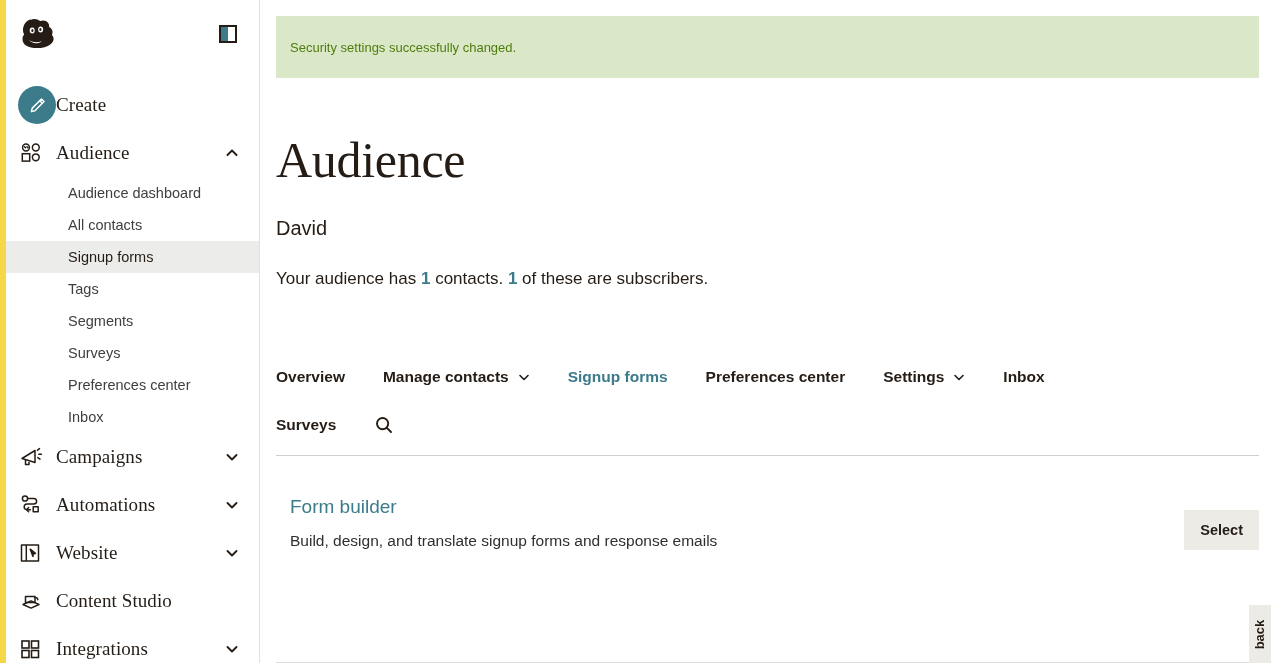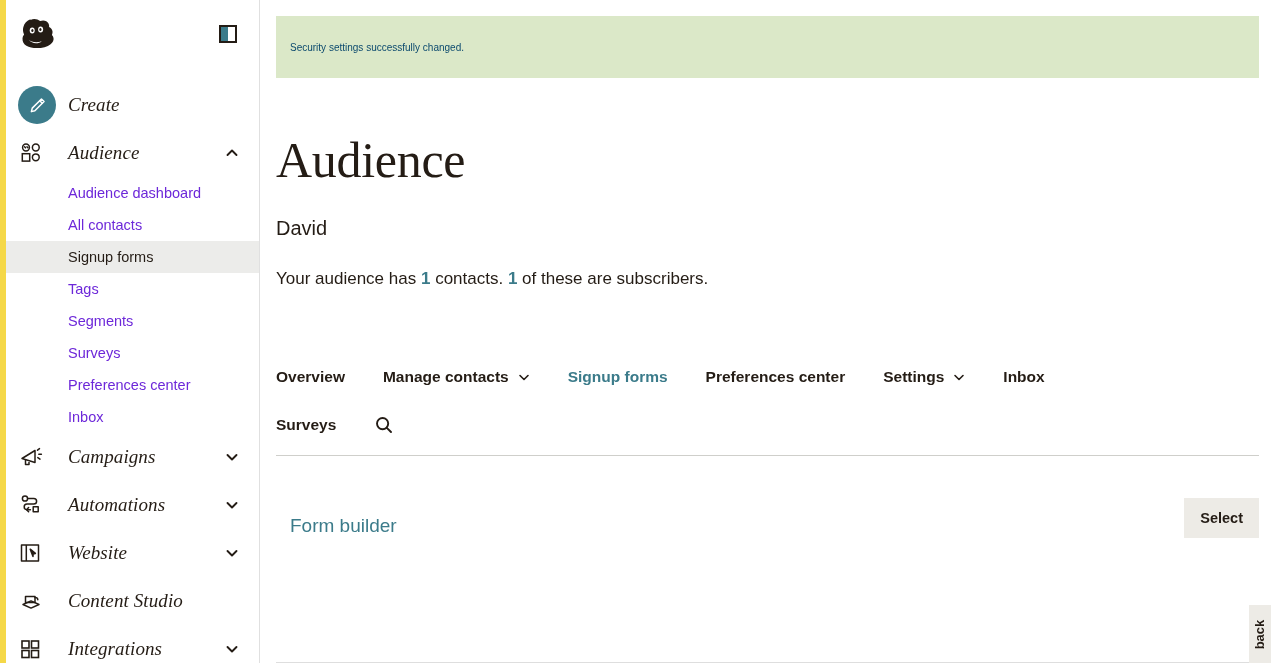--- a/index.html
+++ b/index.html
@@ -80,22 +80,20 @@
     align-items: center;
     justify-content: flex-start;
   }
 
   .nav-label {
     font-family: "Liberation Serif", serif;
     font-size: 19px;
     color: #241c15;
     letter-spacing: 0.1px;
     white-space: nowrap;
-    margin-left: 12px;
-    font-style: italic;
   }
 
   .create-circle {
     width: 38px; height: 38px;
     border-radius: 50%;
     background: #3b7b8a;
     display: flex;
     align-items: center;
     justify-content: center;
   }
@@ -111,21 +109,21 @@
   .sub-row {
     display: flex;
     align-items: center;
     height: 32px;
     padding-left: 68px;
     cursor: pointer;
   }
   .sub-row.active { background: #ececea; }
   .sub-label {
     font-size: 14.5px;
-    color: #6d28d9;
+    color: #404040;
     white-space: nowrap;
   }
   .sub-row.active .sub-label { color: #241c15; }
 
   
   #main {
     position: relative;
     flex: 1 1 auto;
     height: 663px;
     background: #ffffff;
@@ -134,22 +132,22 @@
 
   .banner {
     margin: 16px 12px 0 16px;
     height: 62px;
     background: #dbe8c8;
     display: flex;
     align-items: center;
     padding-left: 14px;
   }
   .banner-text {
-    font-size: 10px;
-    color: #0c4a6e;
+    font-size: 13px;
+    color: #4d7c0f;
   }
 
   .content-pad { padding: 0 12px 0 16px; }
 
   .page-title {
     font-family: "Liberation Serif", serif;
     font-size: 50px;
     font-weight: 400;
     color: #241c15;
     line-height: 1;
@@ -501,20 +499,21 @@
           </div>
         </div>
 
       </nav>
 
       <div class="divider"></div>
 
       <div class="form-row">
         <div class="form-info">
           <a class="form-title">Form builder</a>
+          <div class="form-desc">Build, design, and translate signup forms and response emails</div>
         </div>
         <button class="select-btn">Select</button>
       </div>
 
     </div>
 
     <div class="bottom-divider"></div>
 
     <div class="feedback-tab">
       <span>back</span>

